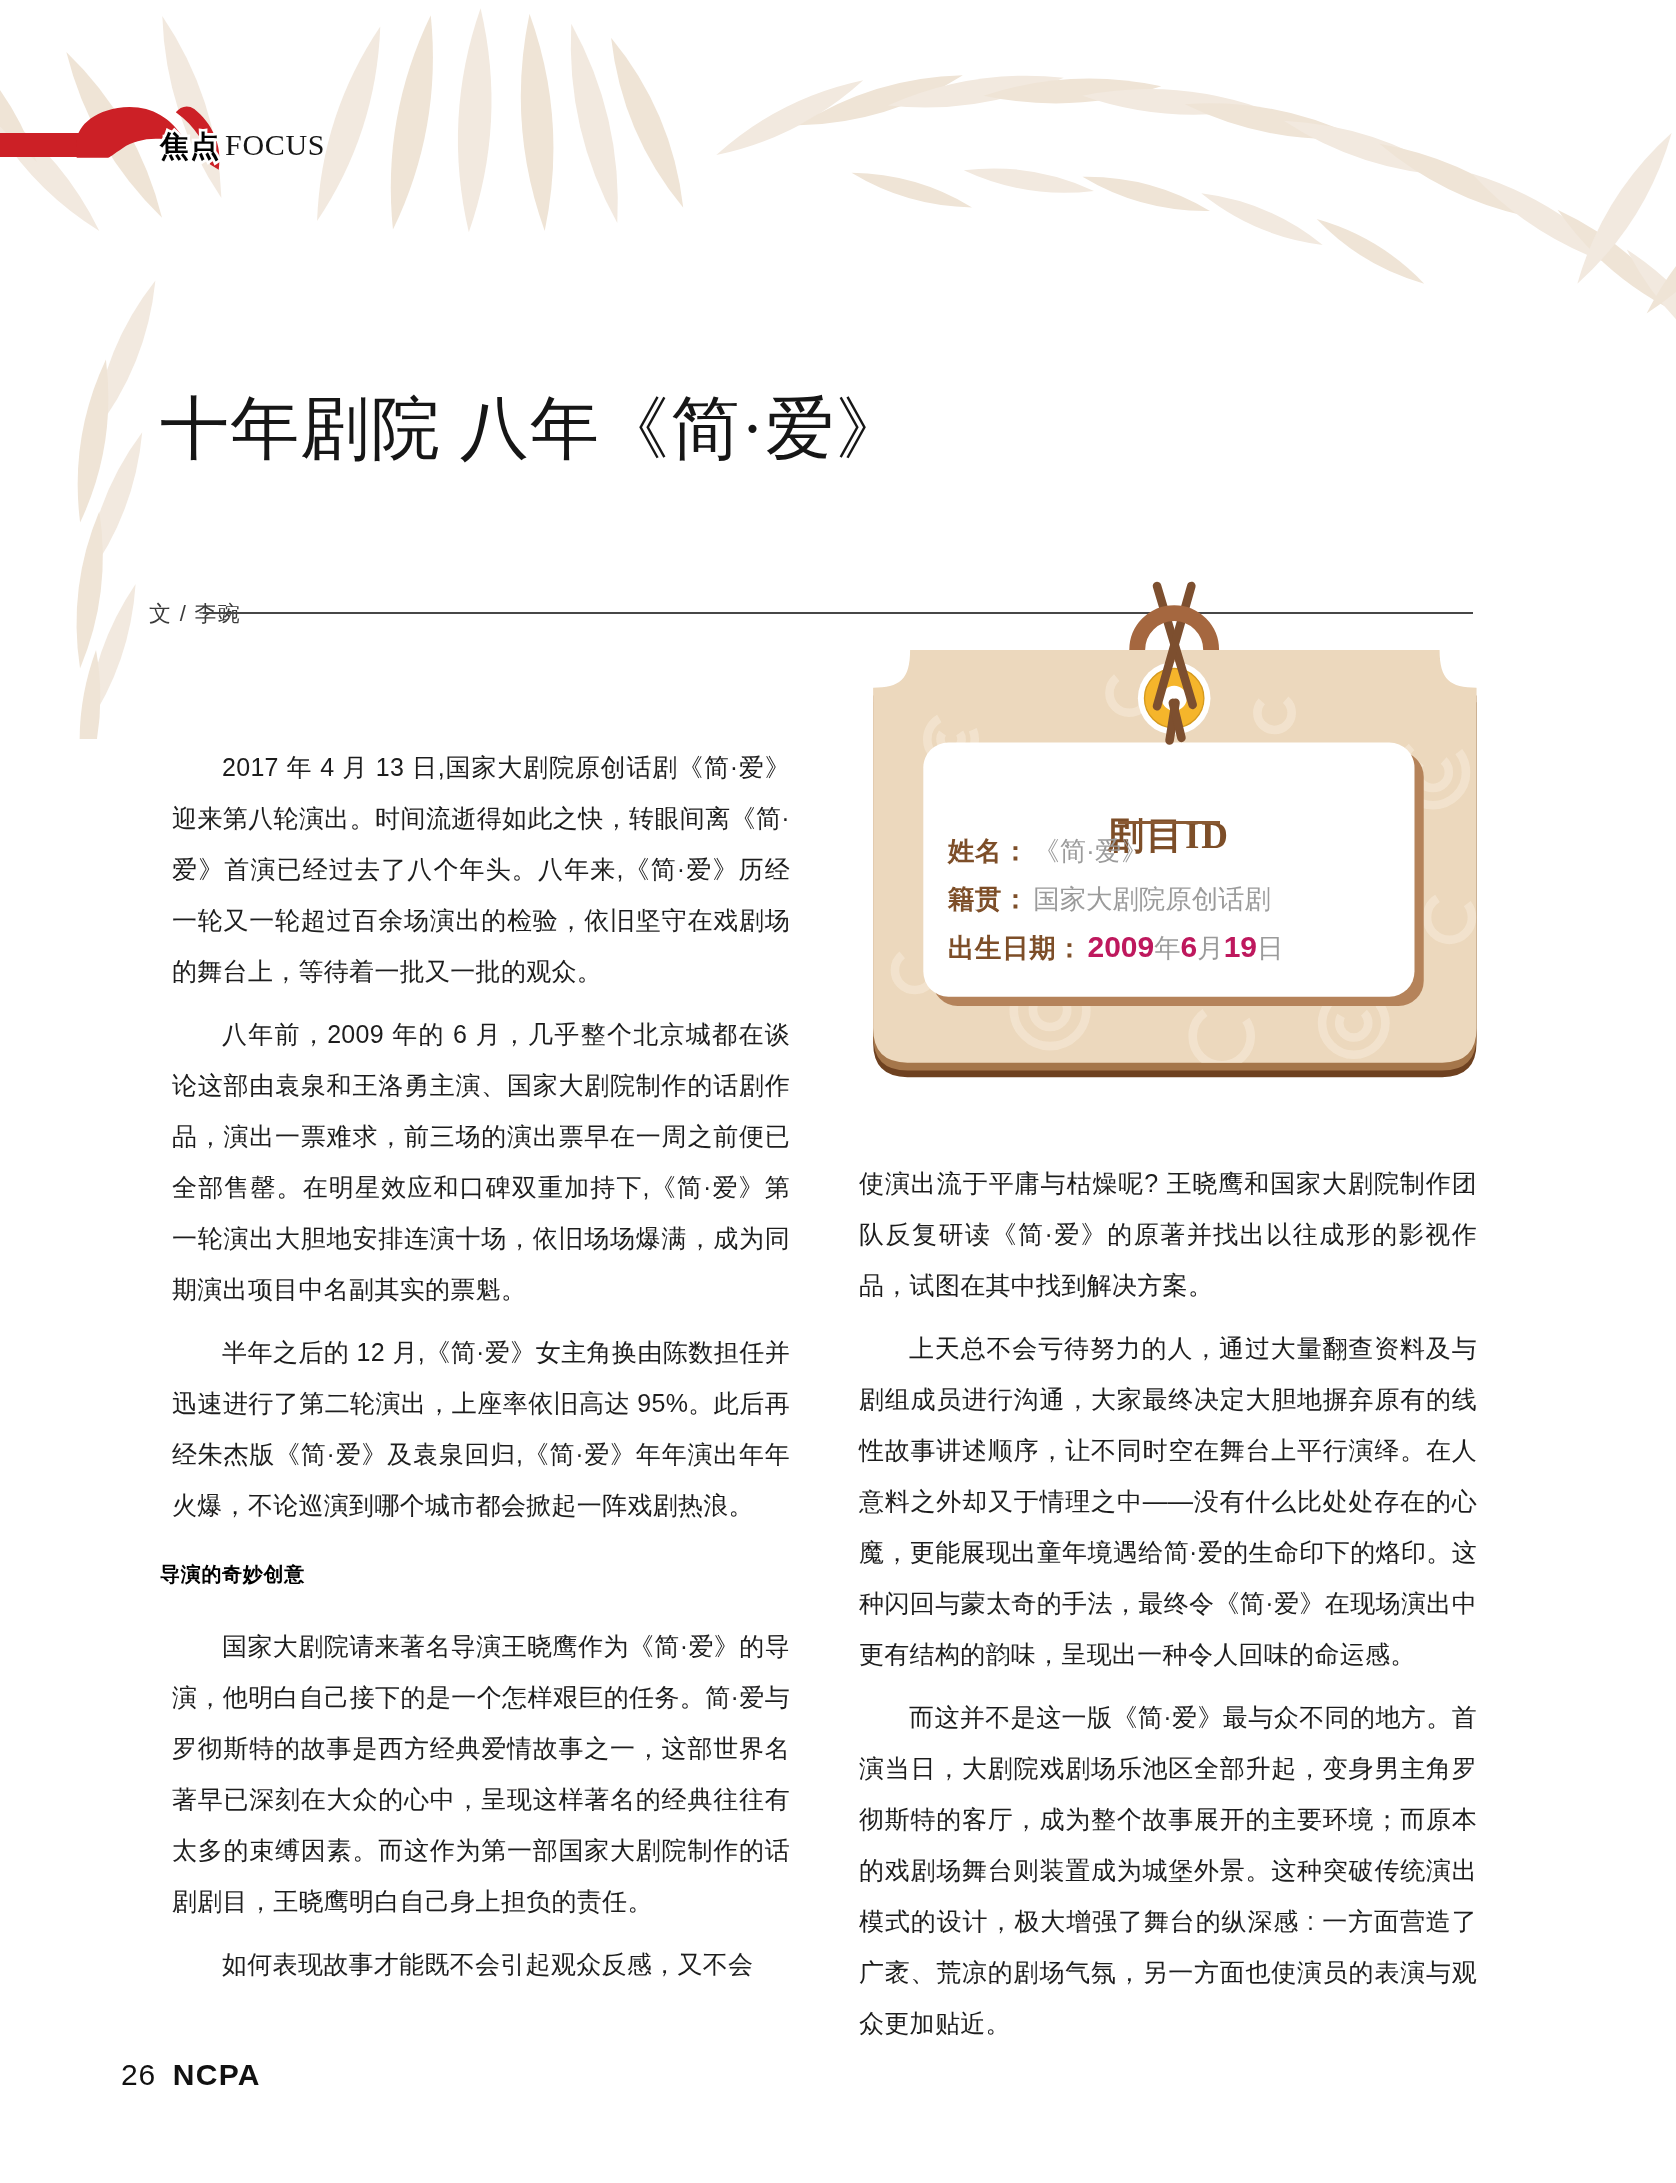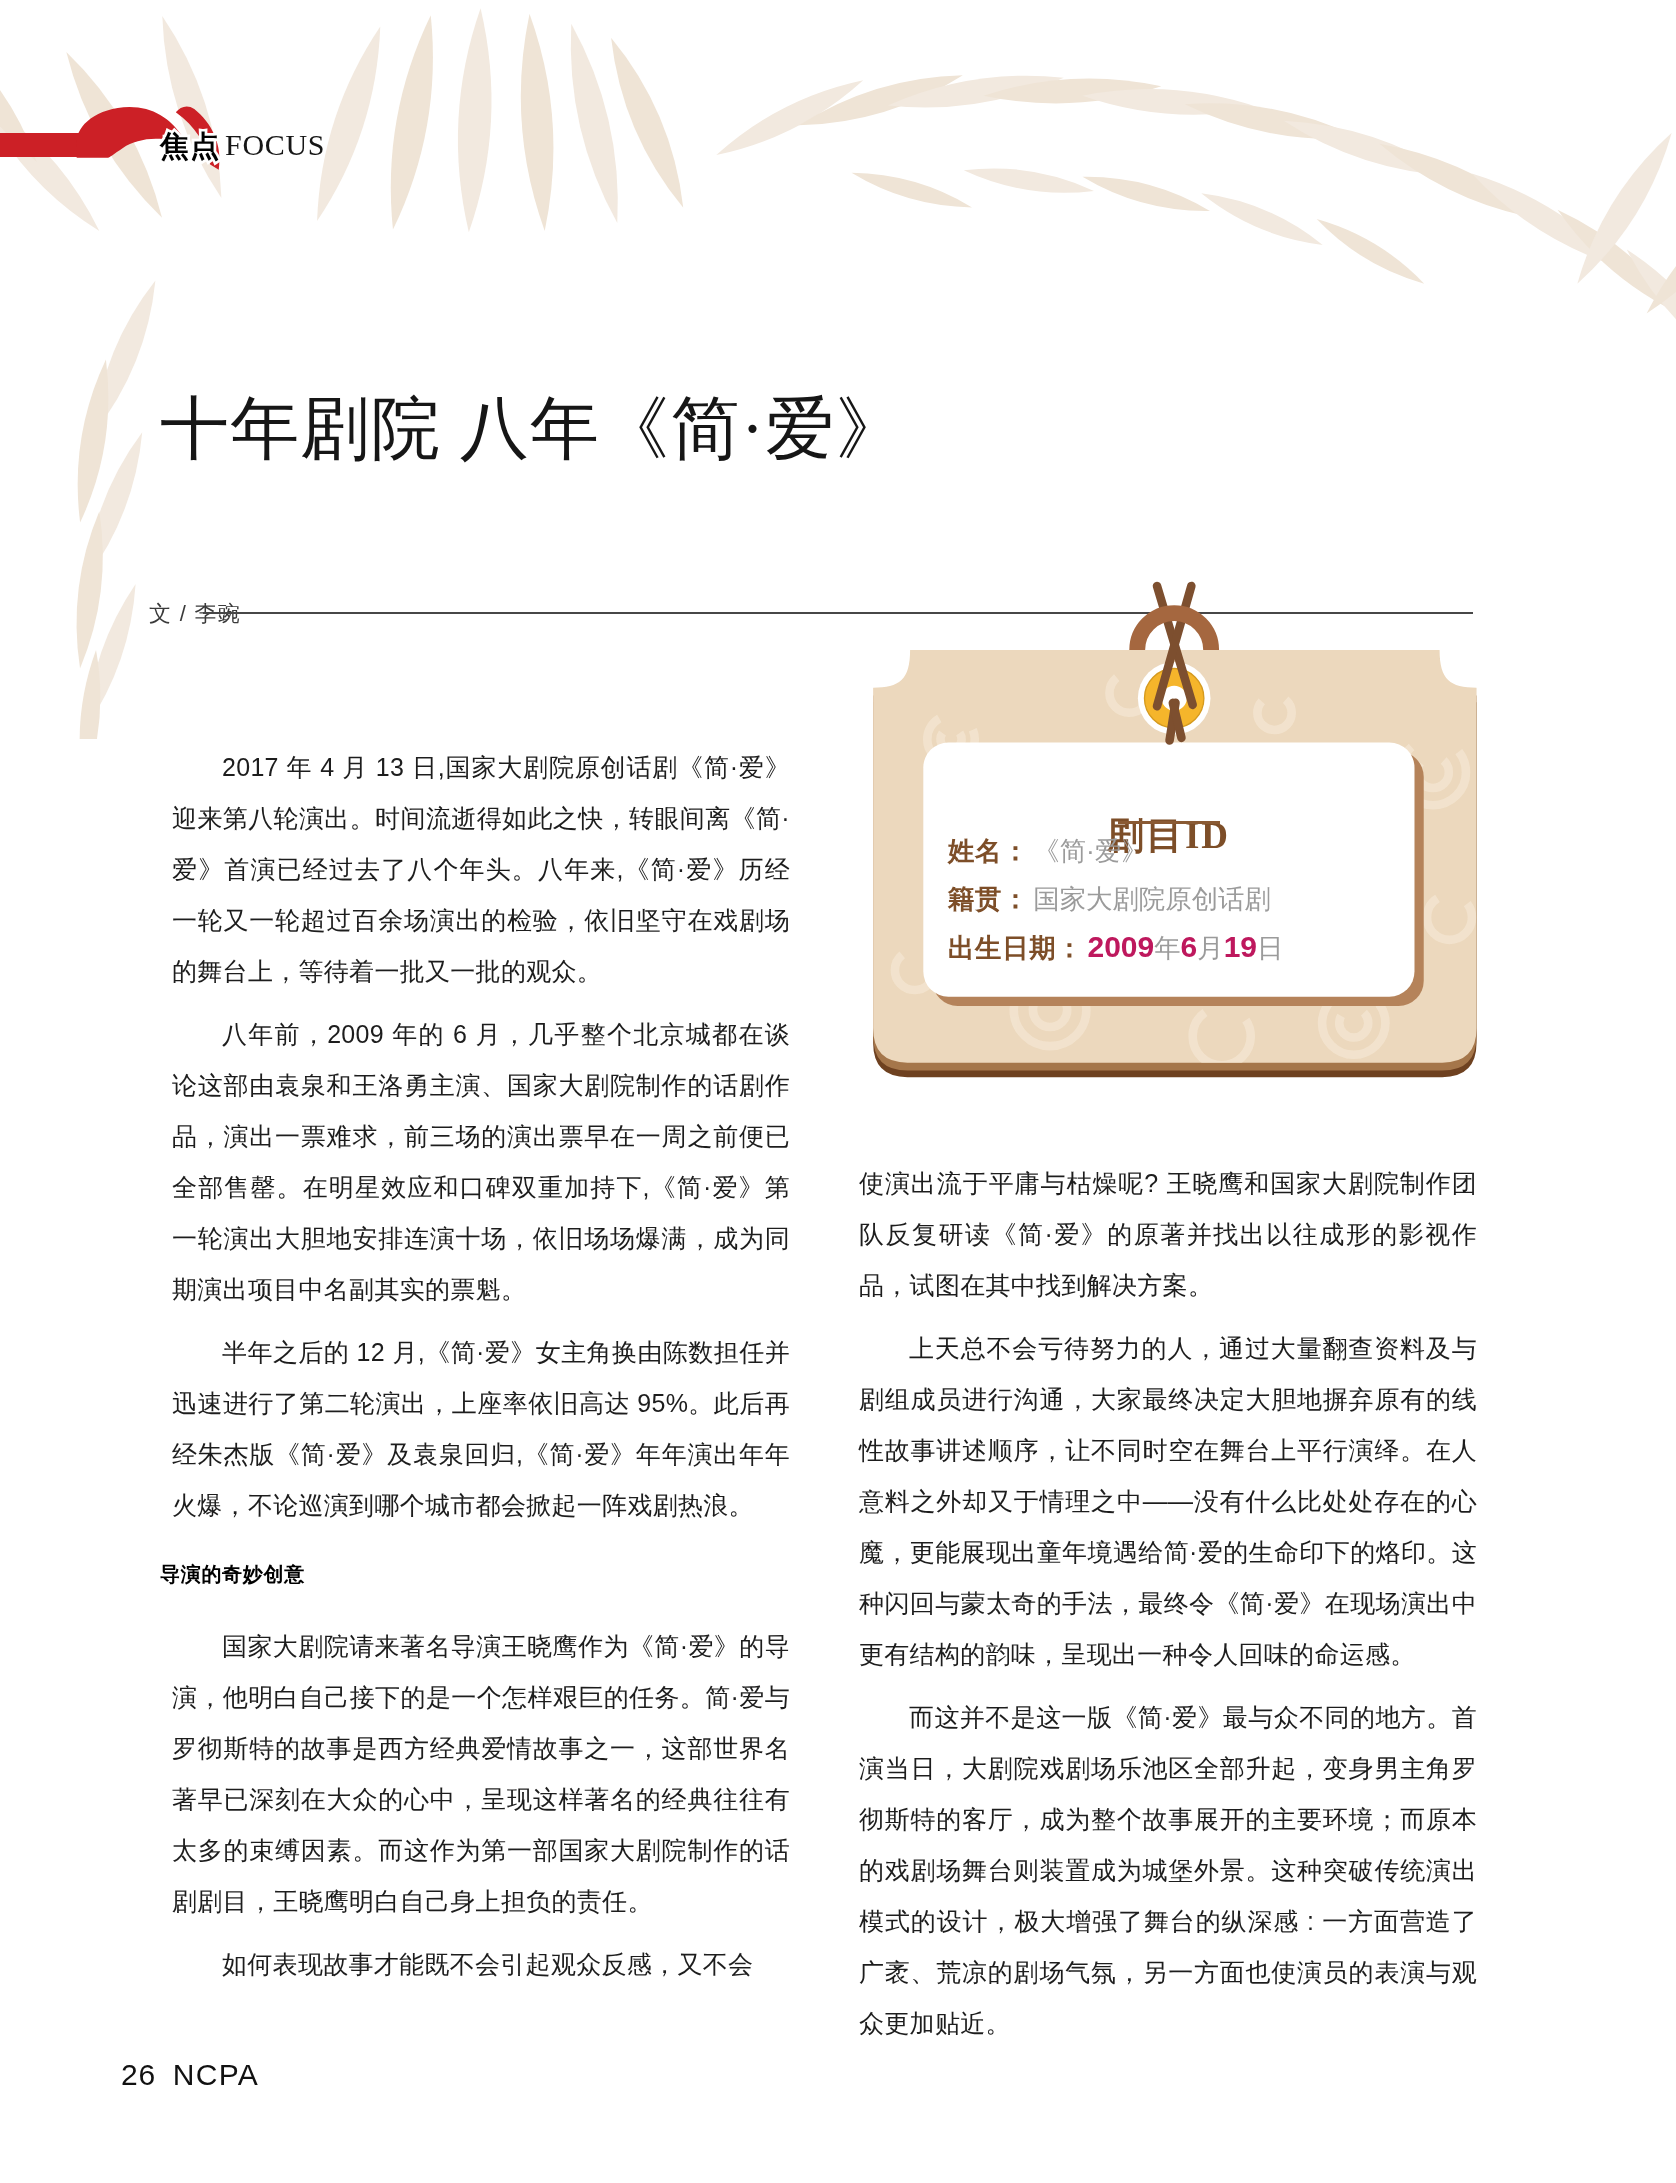--- a/index.html
+++ b/index.html
@@ -37,21 +37,21 @@
   .idcard-divider{position:absolute;left:1118px;top:821px;width:102px;height:2.6px;background:#8a5a33;}
   .idcard-fields{position:absolute;left:948px;top:836px;width:449px;}
   .idcard-row{margin-bottom:18px;font-size:26.4px;line-height:30px;white-space:nowrap;}
   .idcard-label{color:#7d4e28;font-weight:bold;letter-spacing:0.7px;}
   .idcard-value{color:#9b9b9b;margin-left:4px;}
   .idcard-num{color:#be185d;font-weight:bold;font-size:30px;}
   .idcard-unit{color:#9b9b9b;}
 
   
   .footer{position:absolute;left:121px;top:2058px;font-size:30px;color:#111;letter-spacing:0.7px;}
-  .footer .brand{font-weight:normal;margin-left:17px;letter-spacing:1.3px;}
+  .footer .brand{font-weight:bold;margin-left:17px;letter-spacing:1.3px;}
 </style>
 </head>
 <body>
 
 <div class="page">
 
   <svg class="abs" style="left:0;top:0;" width="1676" height="739" viewBox="0 0 2539 1120">
     <defs>
       <path id="leaf" d="M0,0 Q50,-26 100,0 Q50,26 0,0 Z"></path>
     </defs>

